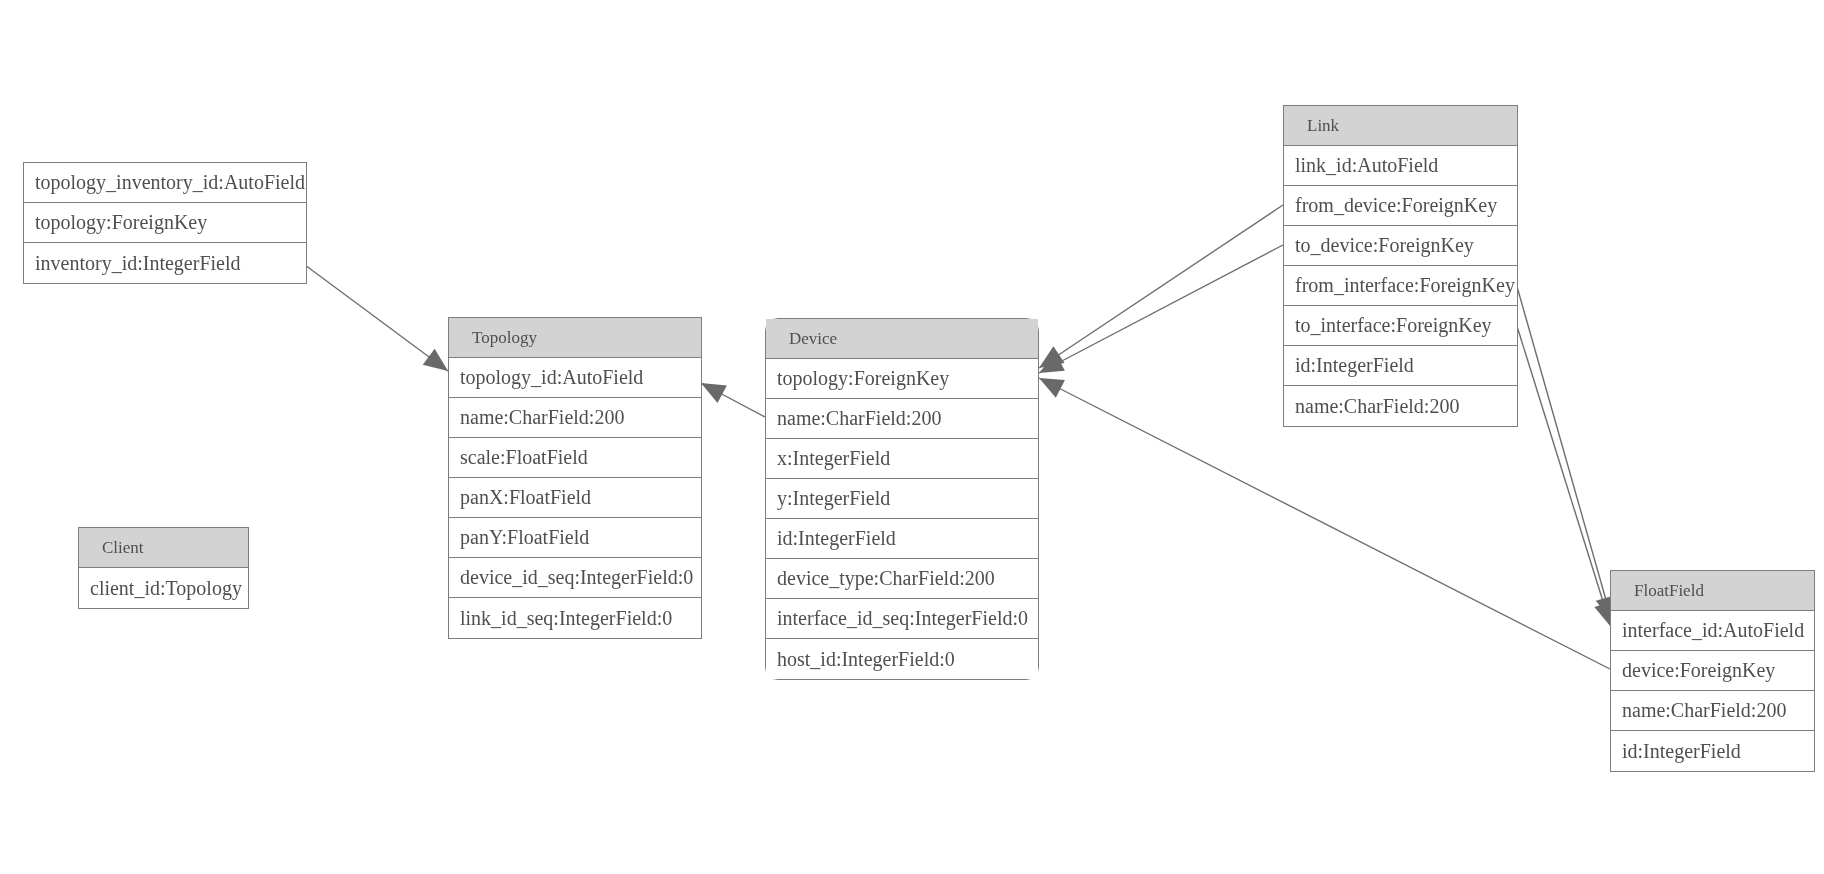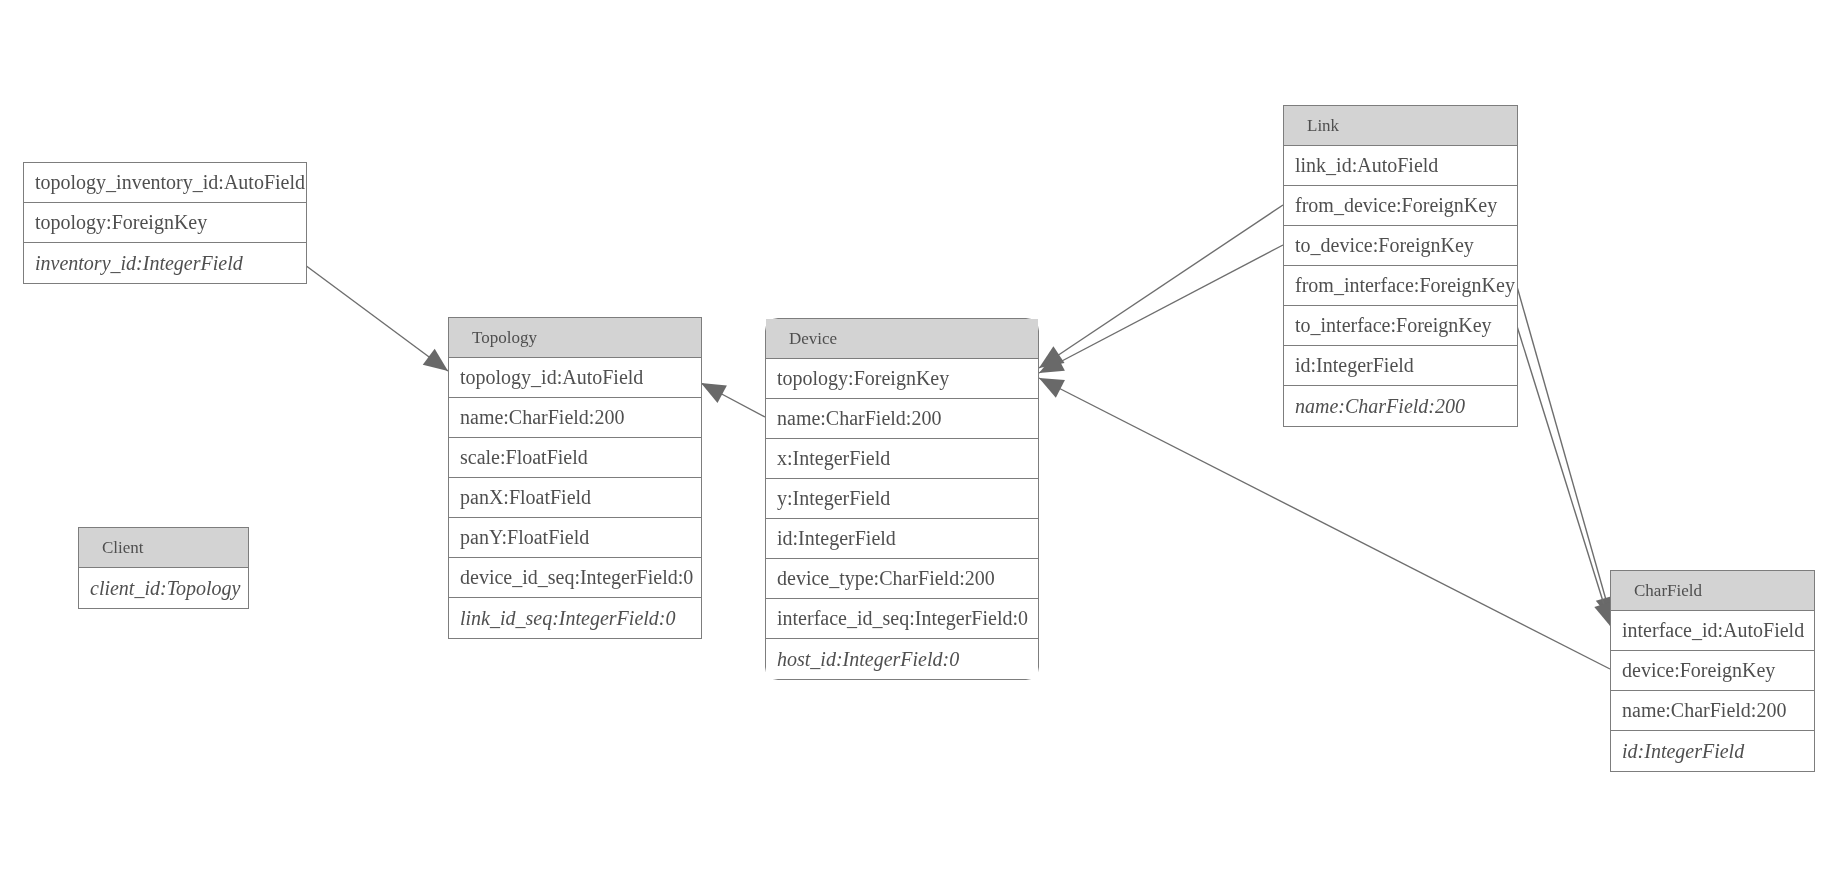--- a/index.html
+++ b/index.html
@@ -42,21 +42,21 @@
     box-sizing:border-box;
     background:var(--row-fill);
     border-bottom:1.5px solid var(--border);
     display:flex;align-items:center;
     padding-left:11px;
     font-size:20px;
     color:var(--text);
     white-space:nowrap;
     overflow:hidden;
   }
-  .entity-row:last-child{border-bottom:none;font-style:italic;}
+  .entity-row:last-child{border-bottom:none;}
   .edge-line{stroke:var(--line);stroke-width:1.4;fill:none;}
   .edge-arrow{fill:var(--arrow);stroke:none;}
 </style>
 </head>
 <body>
 
 <div class="canvas">
   <svg id="edges" width="1824" height="874" viewBox="0 0 1824 874" xmlns="http://www.w3.org/2000/svg">
       <line x1="305" y1="265" x2="448" y2="371" class="edge-line"></line>
       <polygon points="448,371 434.67436759132784,348.67450961548775 422.76444317885534,364.7416717945781" class="edge-arrow"></polygon>
@@ -108,20 +108,20 @@
         <div class="entity-header">Link</div>
         <div class="entity-row">link_id:AutoField</div>
         <div class="entity-row">from_device:ForeignKey</div>
         <div class="entity-row">to_device:ForeignKey</div>
         <div class="entity-row">from_interface:ForeignKey</div>
         <div class="entity-row">to_interface:ForeignKey</div>
         <div class="entity-row">id:IntegerField</div>
         <div class="entity-row">name:CharField:200</div>
       </div>
       <div class="entity" style="left: 1610px; top: 570px; width: 203px;">
-        <div class="entity-header">CharField</div>
+        <div class="entity-header">FloatField</div>
         <div class="entity-row">interface_id:AutoField</div>
         <div class="entity-row">device:ForeignKey</div>
         <div class="entity-row">name:CharField:200</div>
         <div class="entity-row">id:IntegerField</div>
       </div>
     </div>
 </div>
 
 </body></html>

